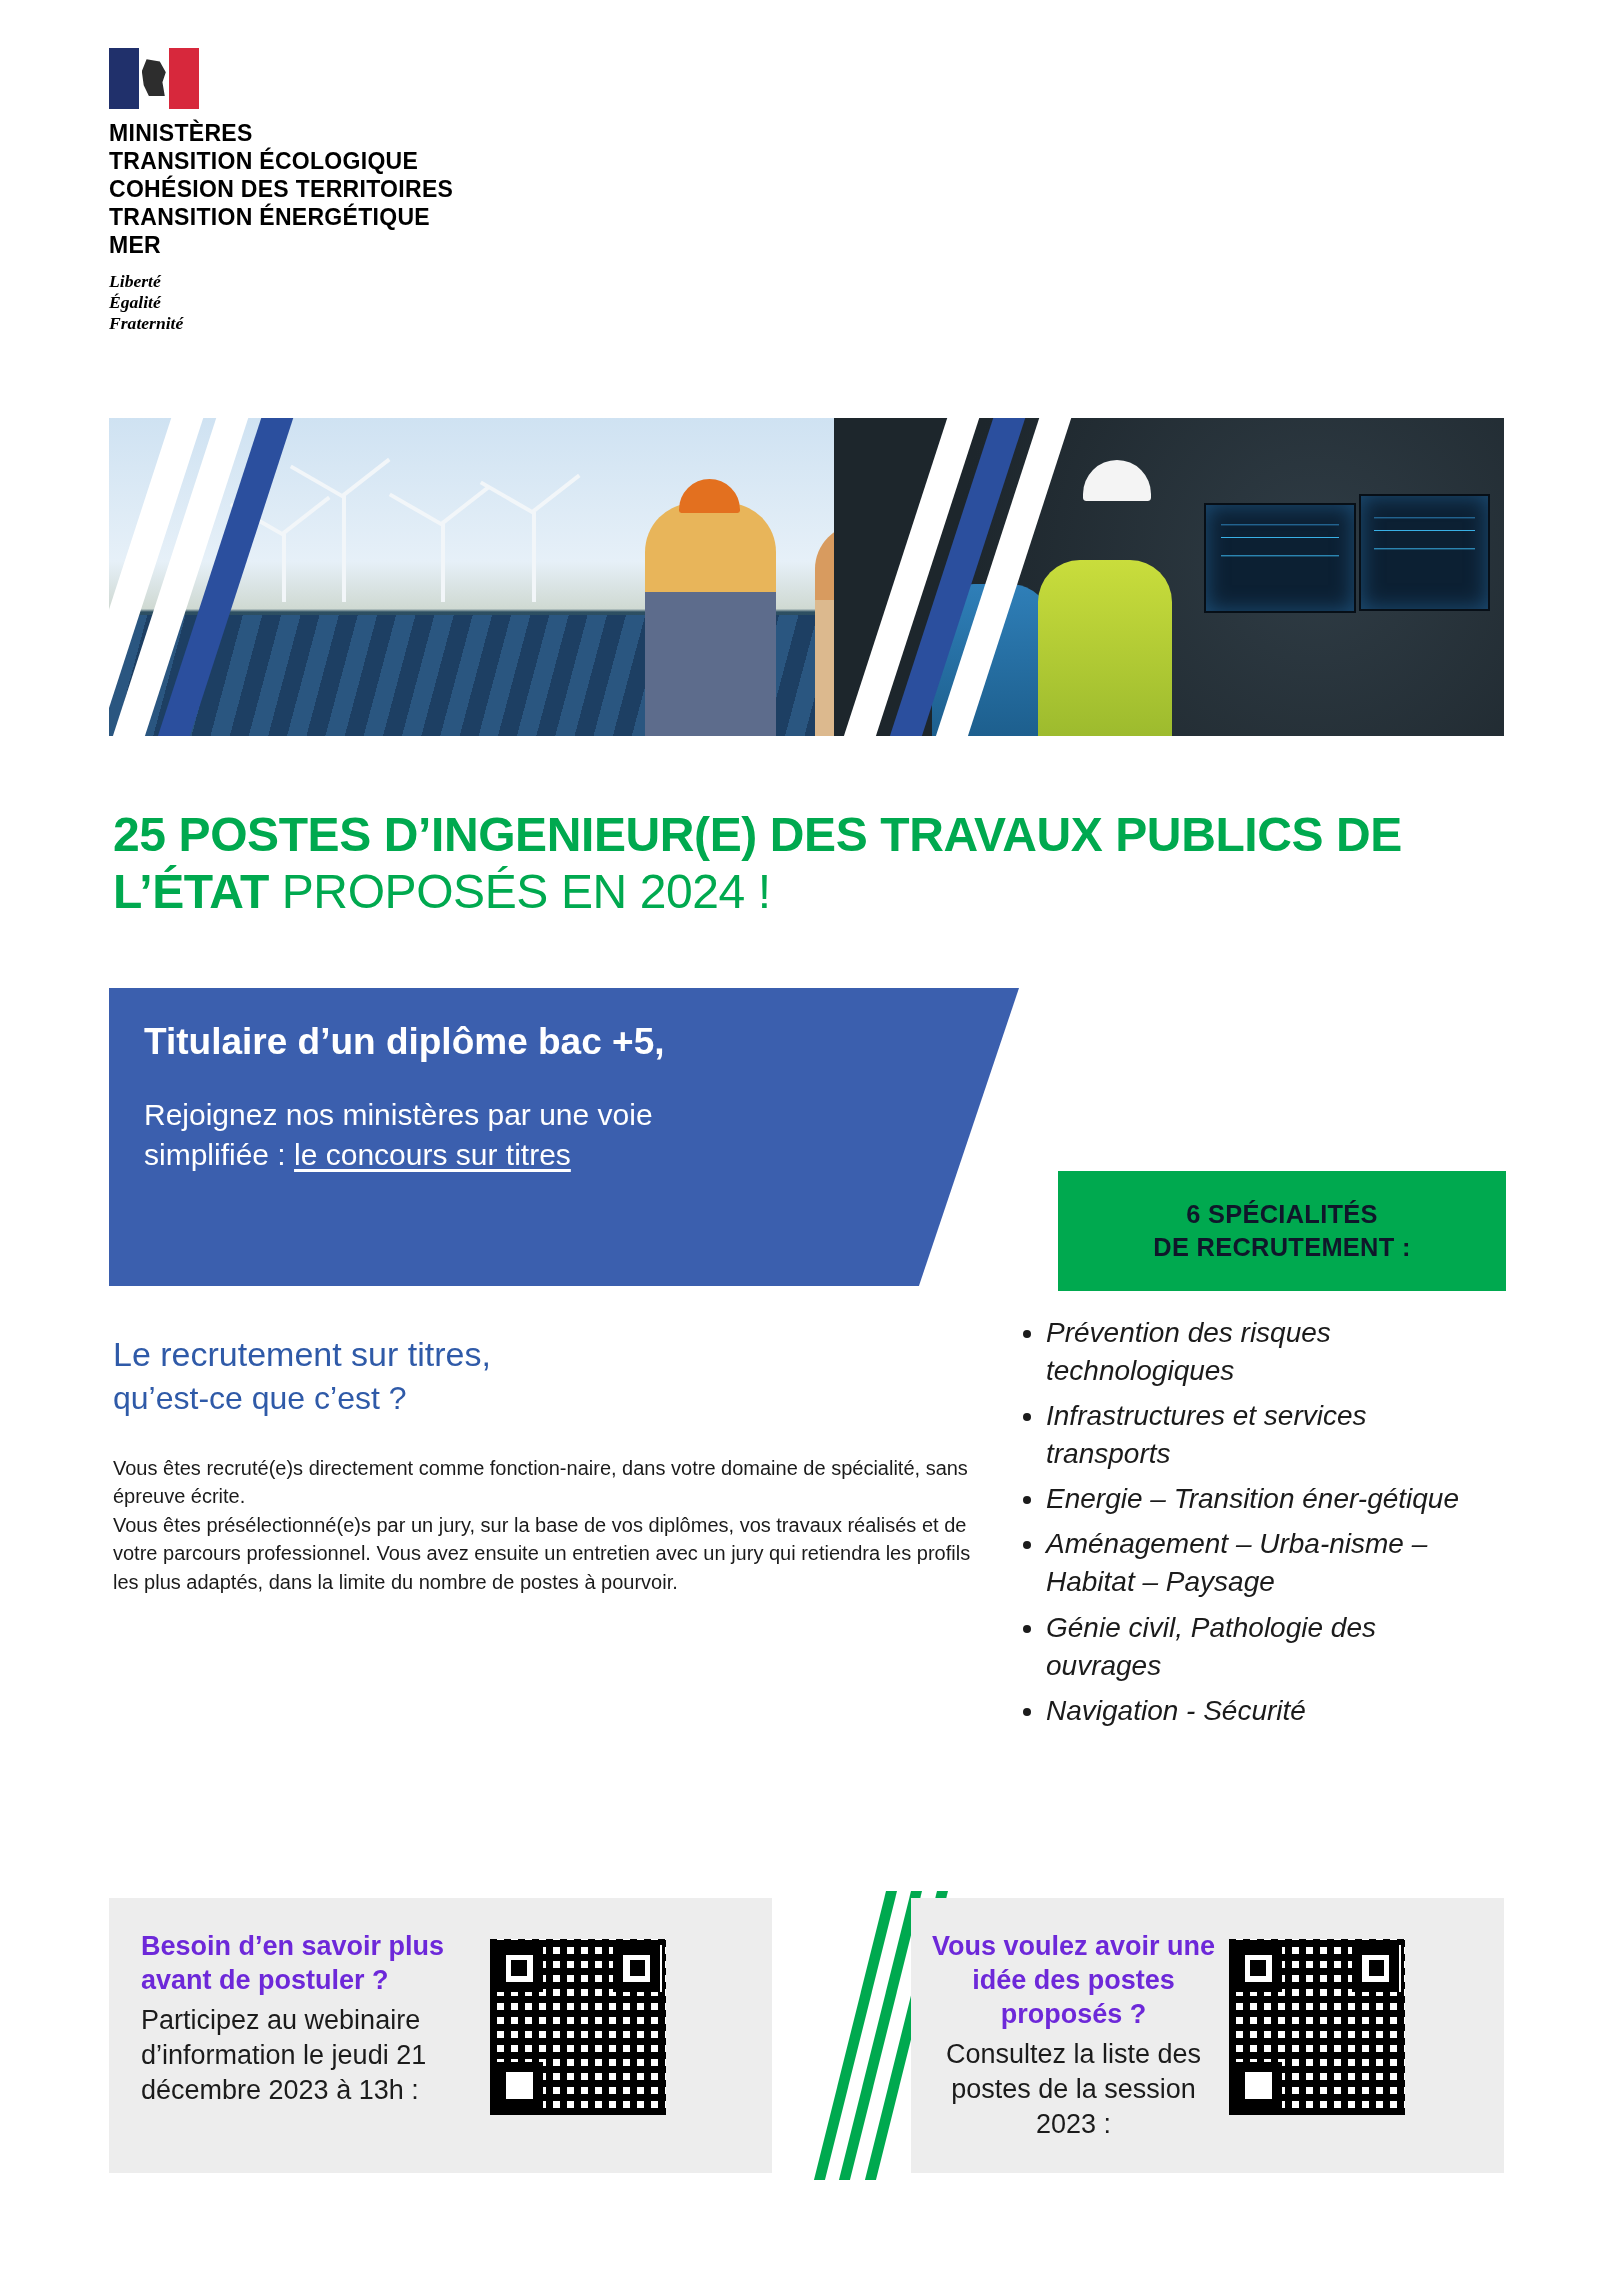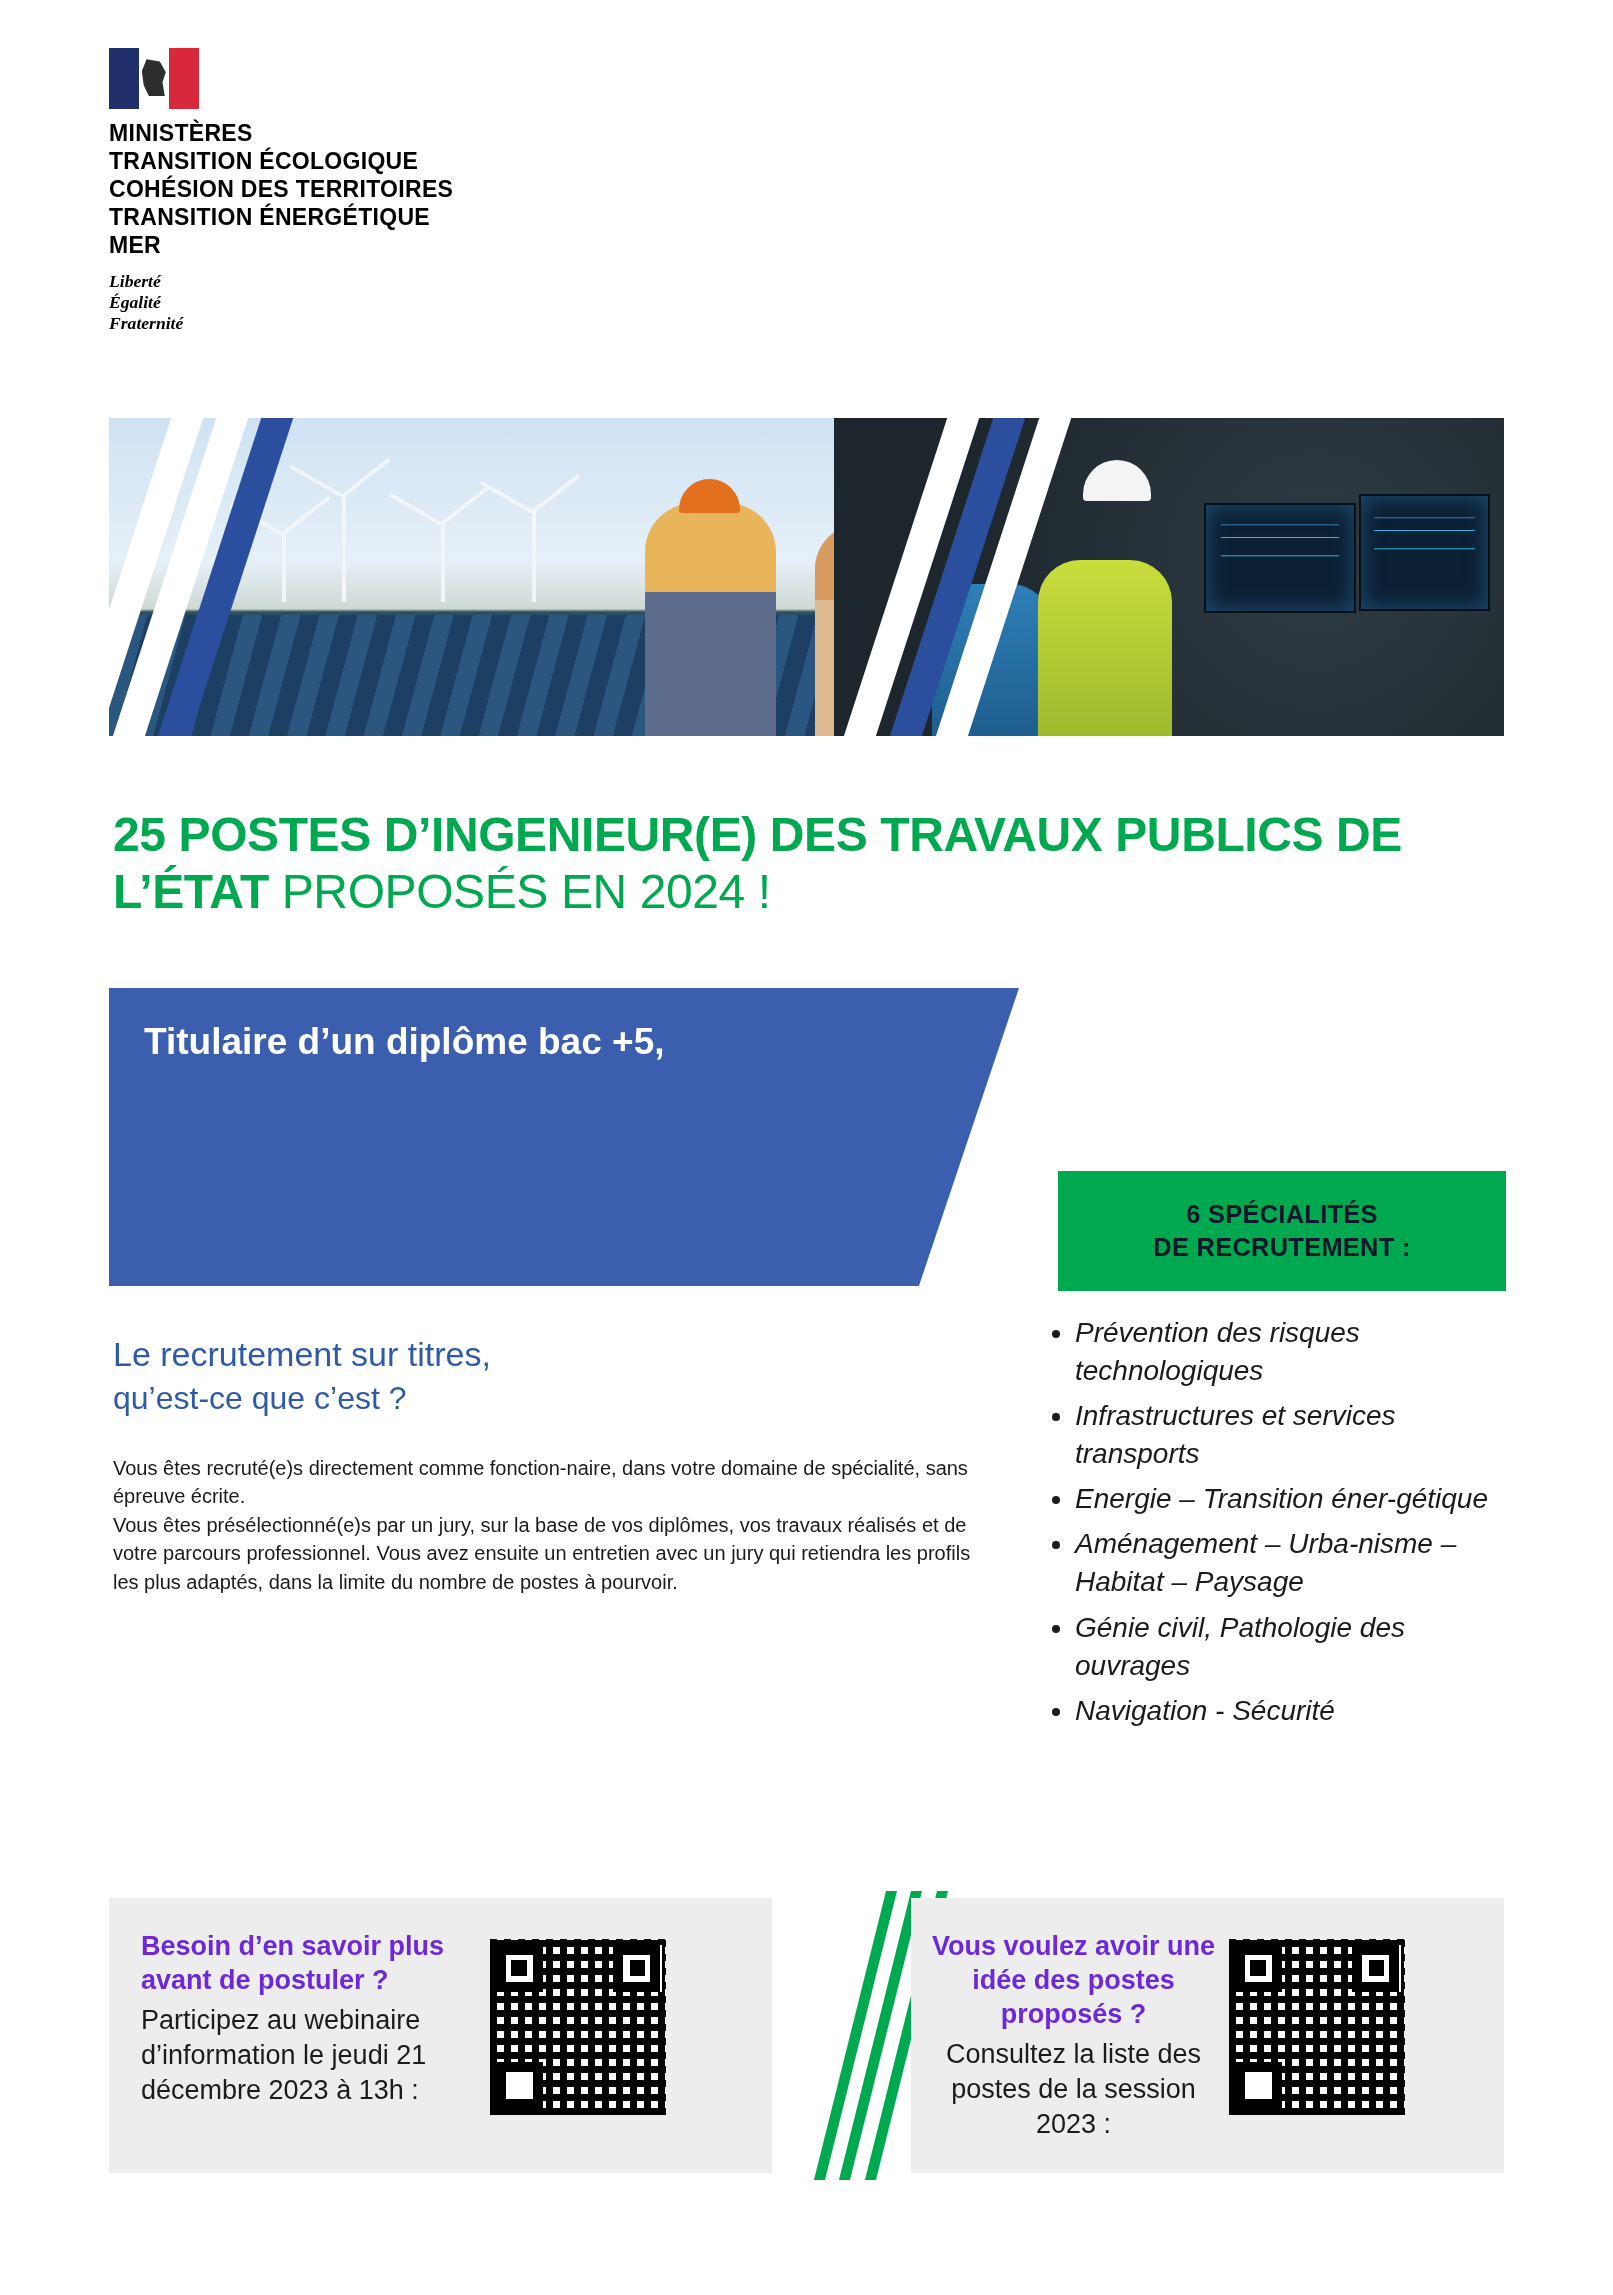--- a/index.html
+++ b/index.html
@@ -248,21 +248,21 @@
     line-height: 1.3;
     display: flex;
     flex-direction: column;
     align-items: center;
     justify-content: center;
     text-align: center;
     letter-spacing: 0.3px;
   }
   .spec-list {
     position: absolute;
-    left: 1051px;
+    left: 1022px;
     top: 1314px;
     width: 466px;
     font-style: italic;
     font-size: 28px;
     line-height: 1.36;
     color: #1b1b1b;
   }
   .spec-list li { margin-bottom: 7px; }
   .spec-list ul {
     margin: 0;
@@ -440,20 +440,26 @@
     <div class="stripe s-e"></div>
     <div class="stripe s-f"></div>
   </div>
 
   <h1 class="main-title">
     <span>25 POSTES D’INGENIEUR(E) DES TRAVAUX PUBLICS DE L’ÉTAT</span><span class="tail"> PROPOSÉS EN 2024 !</span>
   </h1>
 
   <div class="blue-banner">
     <div class="bb-title">Titulaire d’un diplôme bac +5,</div>
+    <div class="bb-body">
+      <div>Rejoignez nos ministères par une voie</div>
+      <div>
+        <span>simplifiée : </span><u>le concours sur titres</u>
+      </div>
+    </div>
   </div>
 
   <div class="green-box">
     <div>6 SPÉCIALITÉS</div>
     <div>DE RECRUTEMENT :</div>
   </div>
 
   <div class="spec-list">
     <ul>
       <li>Prévention des risques technologiques</li>

